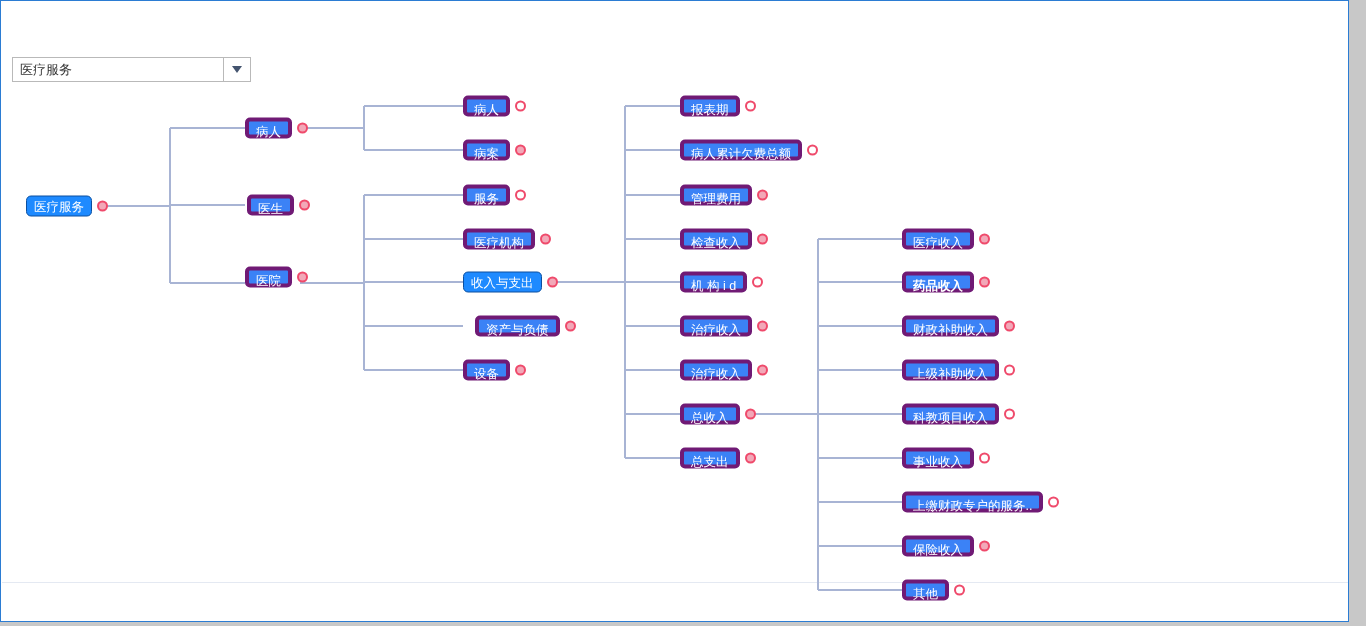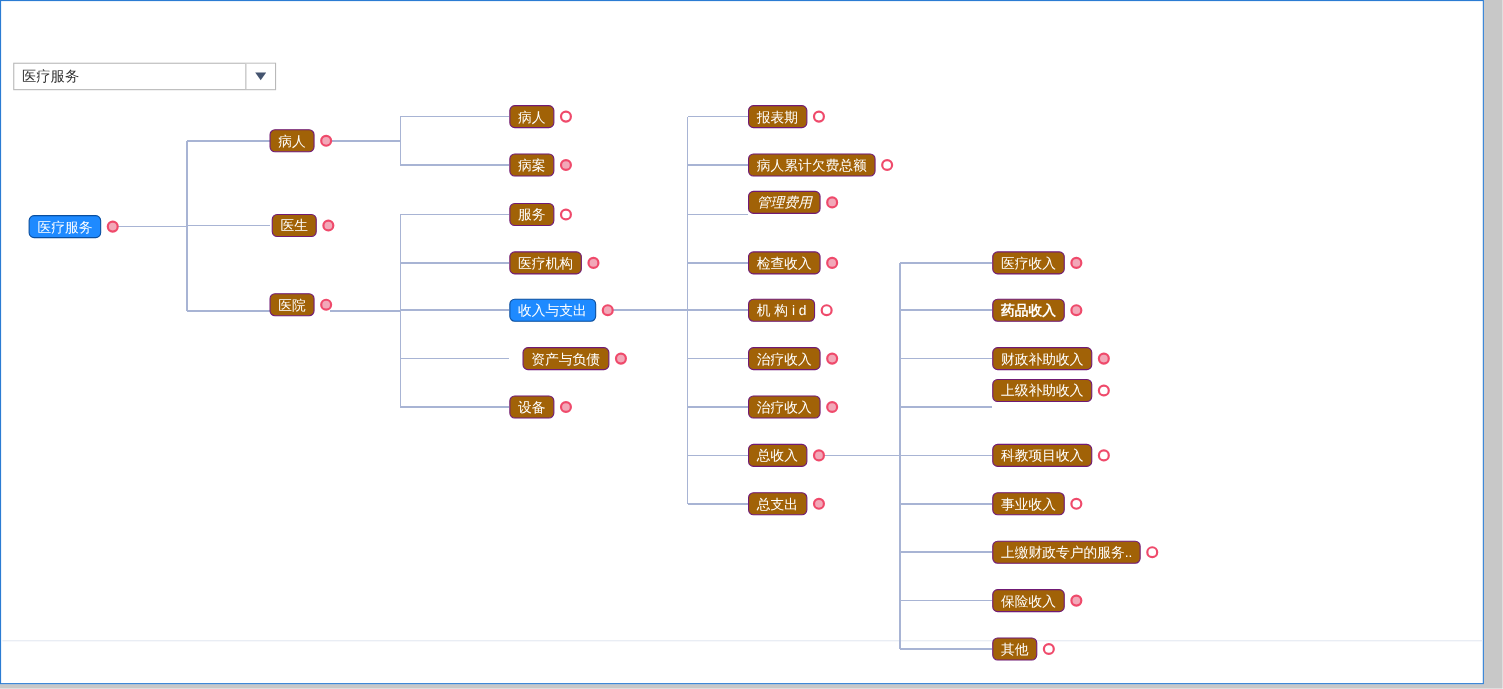--- a/index.html
+++ b/index.html
@@ -80,29 +80,29 @@
   
   .node{
     position:absolute;
     height:21px;
     display:flex;align-items:center;
     box-sizing:border-box;
     transform:translateY(-50%);
   }
   .pill{
     height:21px;
-    background:#a16207;
+    background:#3b82f6;
     border-radius:5px;
     color:#ffffff;
     font-size:12.5px;
     line-height:21px;
     padding:0 7px;
     white-space:nowrap;
     box-sizing:border-box;
-    border:1px solid #701a75;
+    border:4px solid #701a75;
     cursor:pointer;
   }
   .pill.sel{
     border:1px solid #0a4fa0;
     background:#1e8aff;
   }
   .dot{
     width:11px;height:11px;
     margin-left:5px;
     border-radius:50%;
@@ -233,21 +233,21 @@
     </div>
 
     <div class="node" style="left:678px;top:19px;">
       <span class="pill">报表期</span>
       <span class="dot"></span>
     </div>
     <div class="node" style="left:678px;top:63px;">
       <span class="pill">病人累计欠费总额</span>
       <span class="dot"></span>
     </div>
-    <div class="node" style="left:678px;top:97px;font-style:italic;">
+    <div class="node" style="left:678px;top:108px;">
       <span class="pill">管理费用</span>
       <span class="dot filled"></span>
     </div>
     <div class="node" style="left:678px;top:152px;">
       <span class="pill">检查收入</span>
       <span class="dot filled"></span>
     </div>
     <div class="node" style="left:678px;top:195px;">
       <span class="pill">机 构 i d</span>
       <span class="dot"></span>
@@ -274,21 +274,21 @@
       <span class="dot filled"></span>
     </div>
     <div class="node" style="left:900px;top:195px;font-weight:bold;">
       <span class="pill">药品收入</span>
       <span class="dot filled"></span>
     </div>
     <div class="node" style="left:900px;top:239px;text-align:center;">
       <span class="pill">财政补助收入</span>
       <span class="dot filled"></span>
     </div>
-    <div class="node" style="left:900px;top:268px;">
+    <div class="node" style="left:900px;top:283px;">
       <span class="pill">上级补助收入</span>
       <span class="dot"></span>
     </div>
     <div class="node" style="left:900px;top:327px;">
       <span class="pill">科教项目收入</span>
       <span class="dot"></span>
     </div>
     <div class="node" style="left:900px;top:371px;">
       <span class="pill">事业收入</span>
       <span class="dot"></span>

